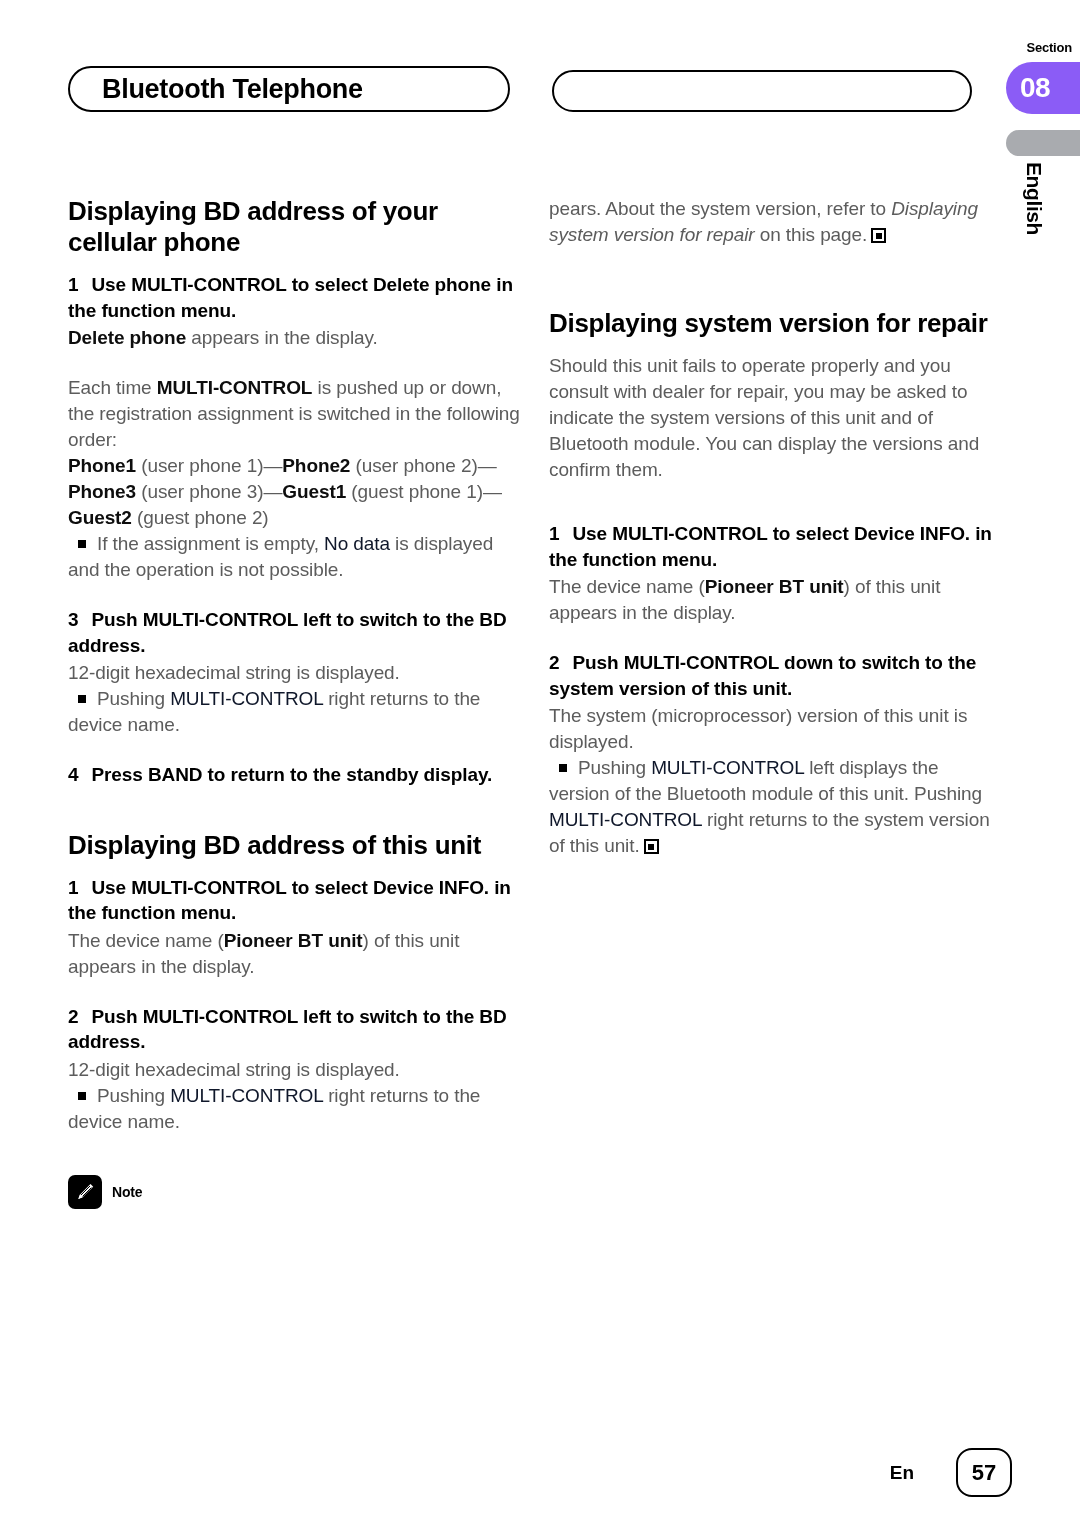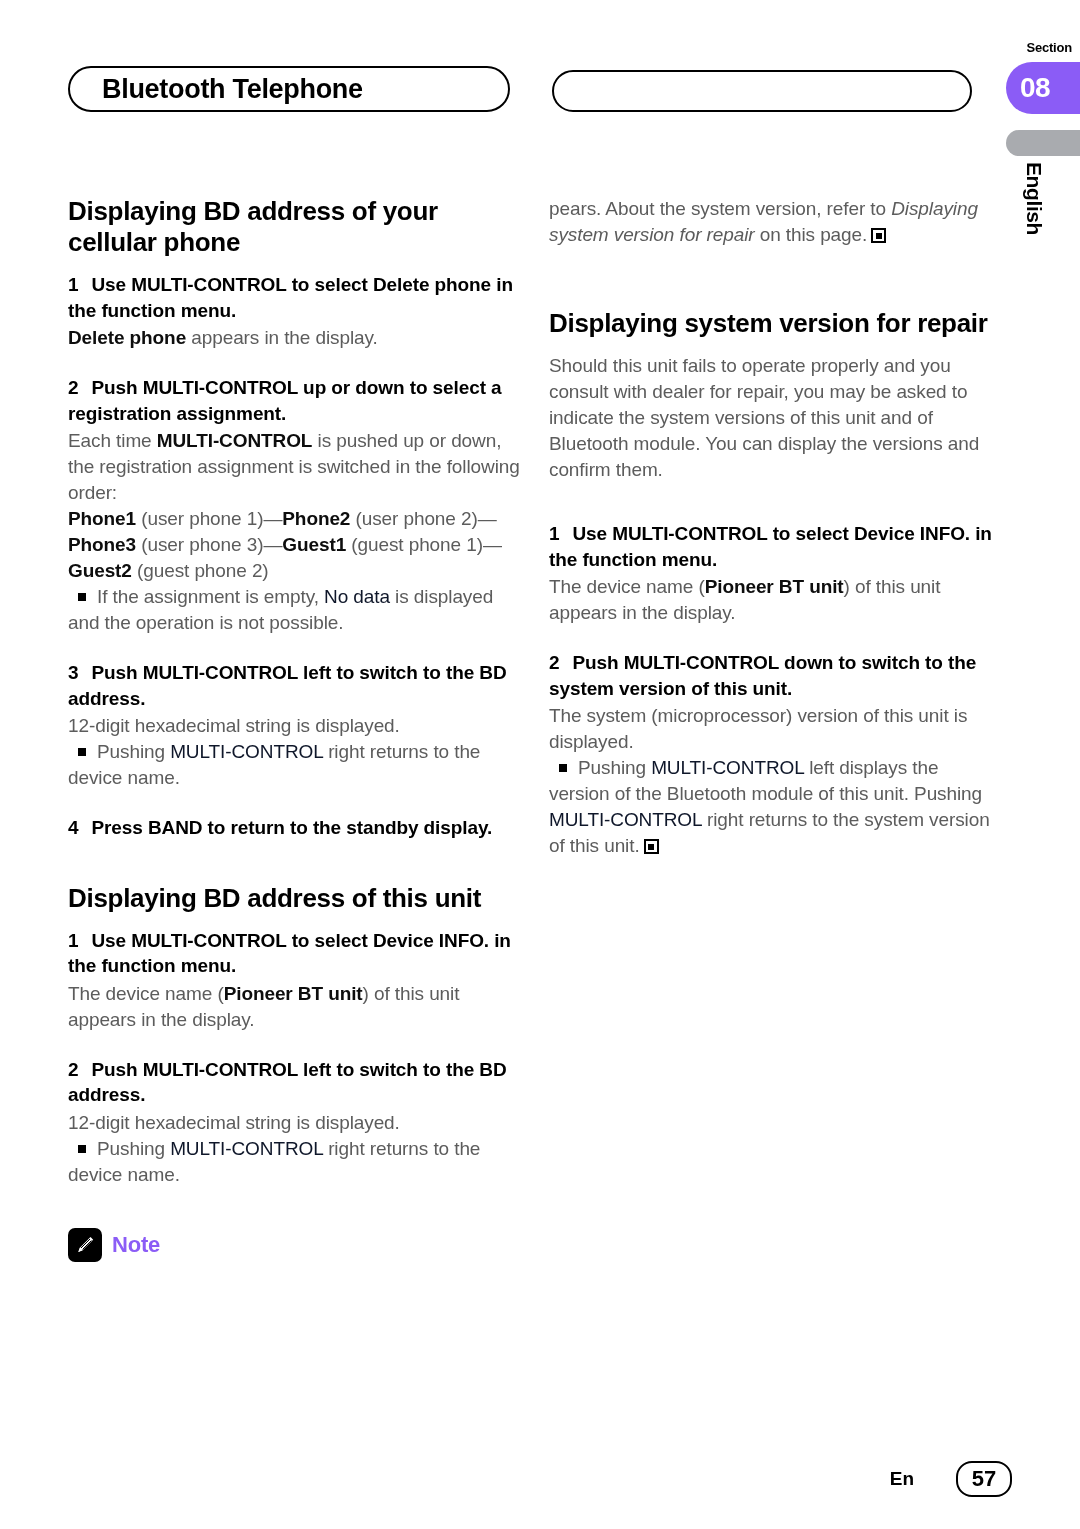--- a/index.html
+++ b/index.html
@@ -196,44 +196,44 @@
     width: 34px;
     height: 34px;
     background: #000;
     border-radius: 7px;
     display: flex;
     align-items: center;
     justify-content: center;
     margin-right: 10px;
   }
   .note-title {
-    font-size: 22px;
-    font-weight: bold;
-    color: #8b5cf6;
+    font-size: 14px;
+    font-weight: bold;
+    color: #000000;
     letter-spacing: -0.2px;
   }
 
   
   .footer {
     position: absolute;
     right: 68px;
     bottom: 32px;
     display: flex;
     align-items: center;
     gap: 28px;
   }
   .footer-lang {
     font-size: 19px;
     font-weight: bold;
     color: #000;
     margin-right: 14px;
   }
   .footer-page {
     width: 56px;
-    height: 36px;
+    height: 49px;
     border: 2px solid #000;
     border-radius: 16px;
     box-sizing: border-box;
     display: flex;
     align-items: center;
     justify-content: center;
     font-size: 22px;
     font-weight: bold;
     color: #000;
   }
@@ -261,23 +261,20 @@
 
     <h2 class="sec-head">Displaying BD address of your cellular phone</h2>
 
     <div class="step">
       <span class="num">1</span><span>Use MULTI-CONTROL to select Delete phone in the function menu.</span>
     </div>
     <p class="body"><b>Delete phone</b><span> appears in the display.</span></p>
 
     <div class="gap"></div>
 
-    <div class="step">
-      <span class="num">2</span><span>Push MULTI-CONTROL up or down to select a registration assignment.</span>
-    </div>
     <p class="body"><span>Each time </span><b>MULTI-CONTROL</b><span> is pushed up or down, the registration assignment is switched in the following order:</span></p>
     <p class="body"><b>Phone1</b><span> (user phone 1)—</span><b>Phone2</b><span> (user phone 2)—</span><b>Phone3</b><span> (user phone 3)—</span><b>Guest1</b><span> (guest phone 1)—</span><b>Guest2</b><span> (guest phone 2)</span></p>
     <p class="bullet"><span class="bsq"></span><span>If the assignment is empty, </span><b>No data</b><span> is displayed and the operation is not possible.</span></p>
 
     <div class="gap"></div>
 
     <div class="step">
       <span class="num">3</span><span>Push MULTI-CONTROL left to switch to the BD address.</span>
     </div>
     <p class="body">12-digit hexadecimal string is displayed.</p>

